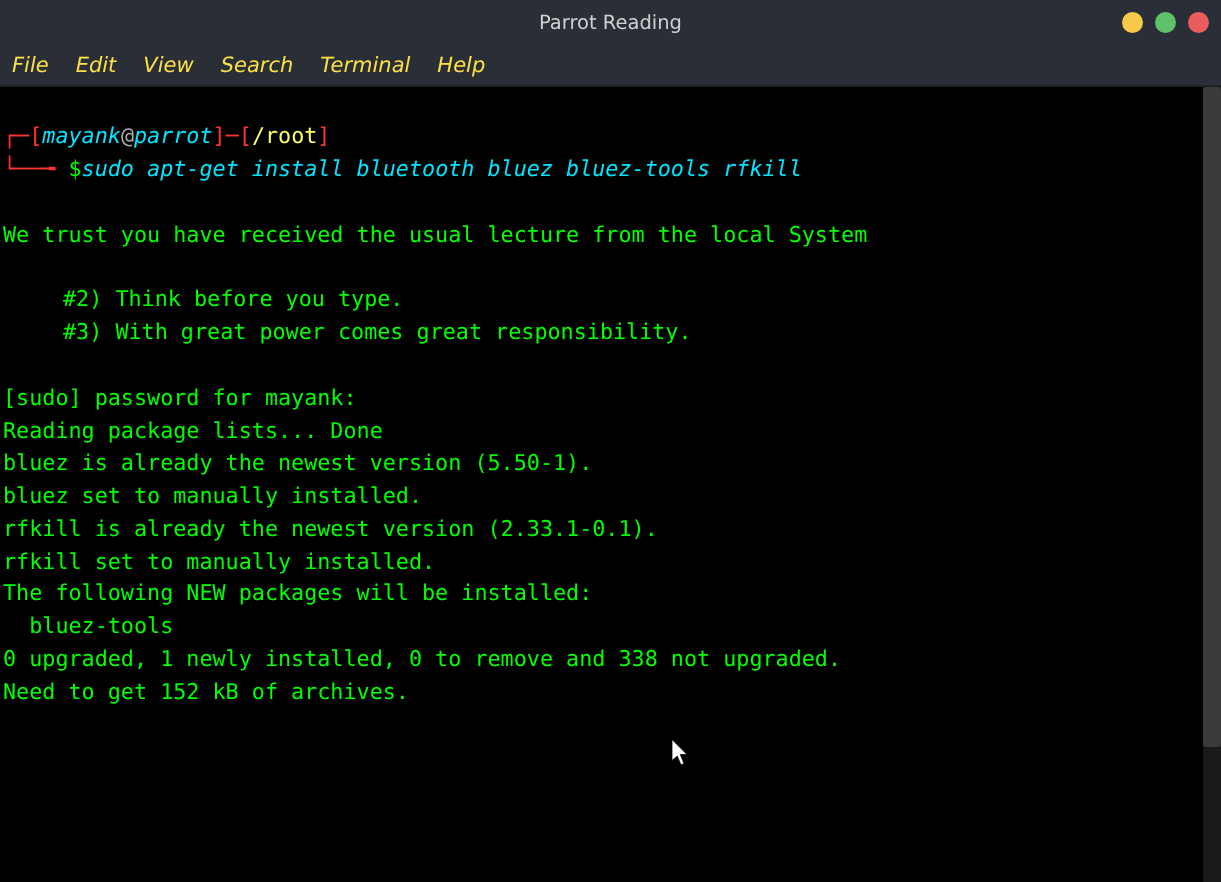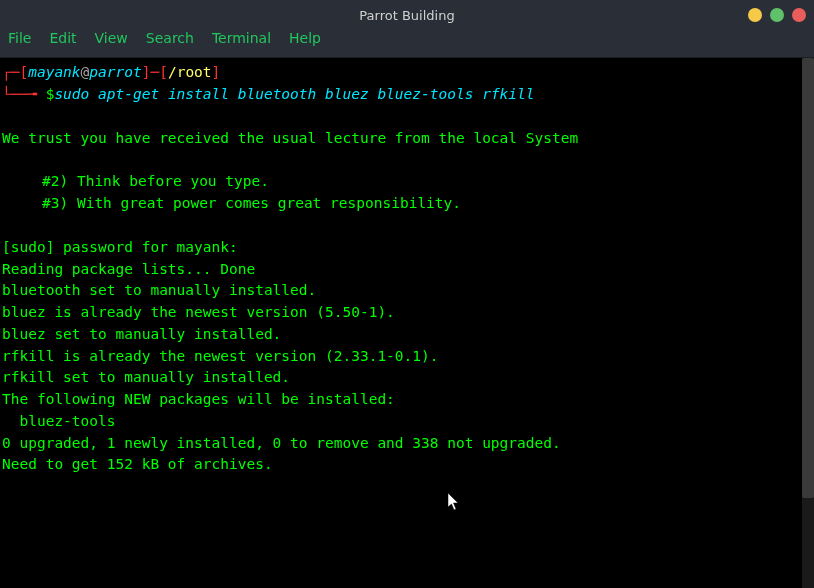--- a/index.html
+++ b/index.html
@@ -34,27 +34,28 @@
       height: 14px;
       border-radius: 50%;
     }
     .wc-min { background: #f7c948; }
     .wc-max { background: #5fc26b; }
     .wc-close { background: #e95d5d; }
     .menubar {
       height: 28px;
       background: #2a2e36;
       display: flex;
-      align-items: flex-start;
+      align-items: center;
       padding: 0 8px;
       gap: 18px;
-      color: #22c55e;
+      color: #fde047;
       font-family: 'DejaVu Sans', sans-serif;
       font-size: 14px;
       border-bottom: 1px solid #1a1d22;
+      font-style: italic;
     }
     .menu-item { cursor: pointer; }
     .terminal {
       background: #000;
       color: #00ff00;
       padding: 4px 2px;
       line-height: 1.5;
       height: calc(100% - 58px);
       position: relative;
     }
@@ -71,39 +72,39 @@
       height: 440px;
       background: #3a3a3a;
       border-radius: 2px;
     }
     .prompt-line {
       display: flex;
       align-items: baseline;
     }
     .red { color: #ff3333; }
     .cyan { color: #00e5ff; font-style: italic; }
-    .yellow { color: #ffff66; }
+    .yellow { color: #ffff66; margin-top: 19px; }
     .green { color: #00ff00; }
     .gray { color: #aaaaaa; }
     .line { white-space: pre; }
     .indent { padding-left: 40px; }
     .cursor-arrow {
       position: absolute;
       top: 435px;
       left: 448px;
       color: #fff;
       font-size: 16px;
     }
     .blank { height: 22px; }
   </style>
 </head>
 <body>
 
 <div class="titlebar">
-  <span>Parrot Building</span>
+  <span>Parrot Reading</span>
   <div class="window-controls">
     <div class="wc wc-min"></div>
     <div class="wc wc-max"></div>
     <div class="wc wc-close"></div>
   </div>
 </div>
 
 <div class="menubar">
   <span class="menu-item">File</span>
   <span class="menu-item">Edit</span>
@@ -117,21 +118,20 @@
   <div class="line prompt-line"><span class="red">┌─[</span><span class="cyan">mayank</span><span class="gray">@</span><span class="cyan">parrot</span><span class="red">]─[</span><span class="yellow">/root</span><span class="red">]</span></div>
   <div class="line prompt-line"><span class="red">└──╼ </span><span class="green">$</span><span class="cyan">sudo apt-get install bluetooth bluez bluez-tools rfkill</span></div>
   <div class="blank"></div>
   <div class="line green">We trust you have received the usual lecture from the local System</div>
   <div class="blank"></div>
   <div class="line green indent">#2) Think before you type.</div>
   <div class="line green indent">#3) With great power comes great responsibility.</div>
   <div class="blank"></div>
   <div class="line green">[sudo] password for mayank:</div>
   <div class="line green">Reading package lists... Done</div>
-  <div class="line green">bluetooth set to manually installed.</div>
   <div class="line green">bluez is already the newest version (5.50-1).</div>
   <div class="line green">bluez set to manually installed.</div>
   <div class="line green">rfkill is already the newest version (2.33.1-0.1).</div>
   <div class="line green">rfkill set to manually installed.</div>
   <div class="line green">The following NEW packages will be installed:</div>
   <div class="line green">  bluez-tools</div>
   <div class="line green">0 upgraded, 1 newly installed, 0 to remove and 338 not upgraded.</div>
   <div class="line green">Need to get 152 kB of archives.</div>
   <div class="cursor-arrow">
     <svg width="14" height="18" viewBox="0 0 14 18">

